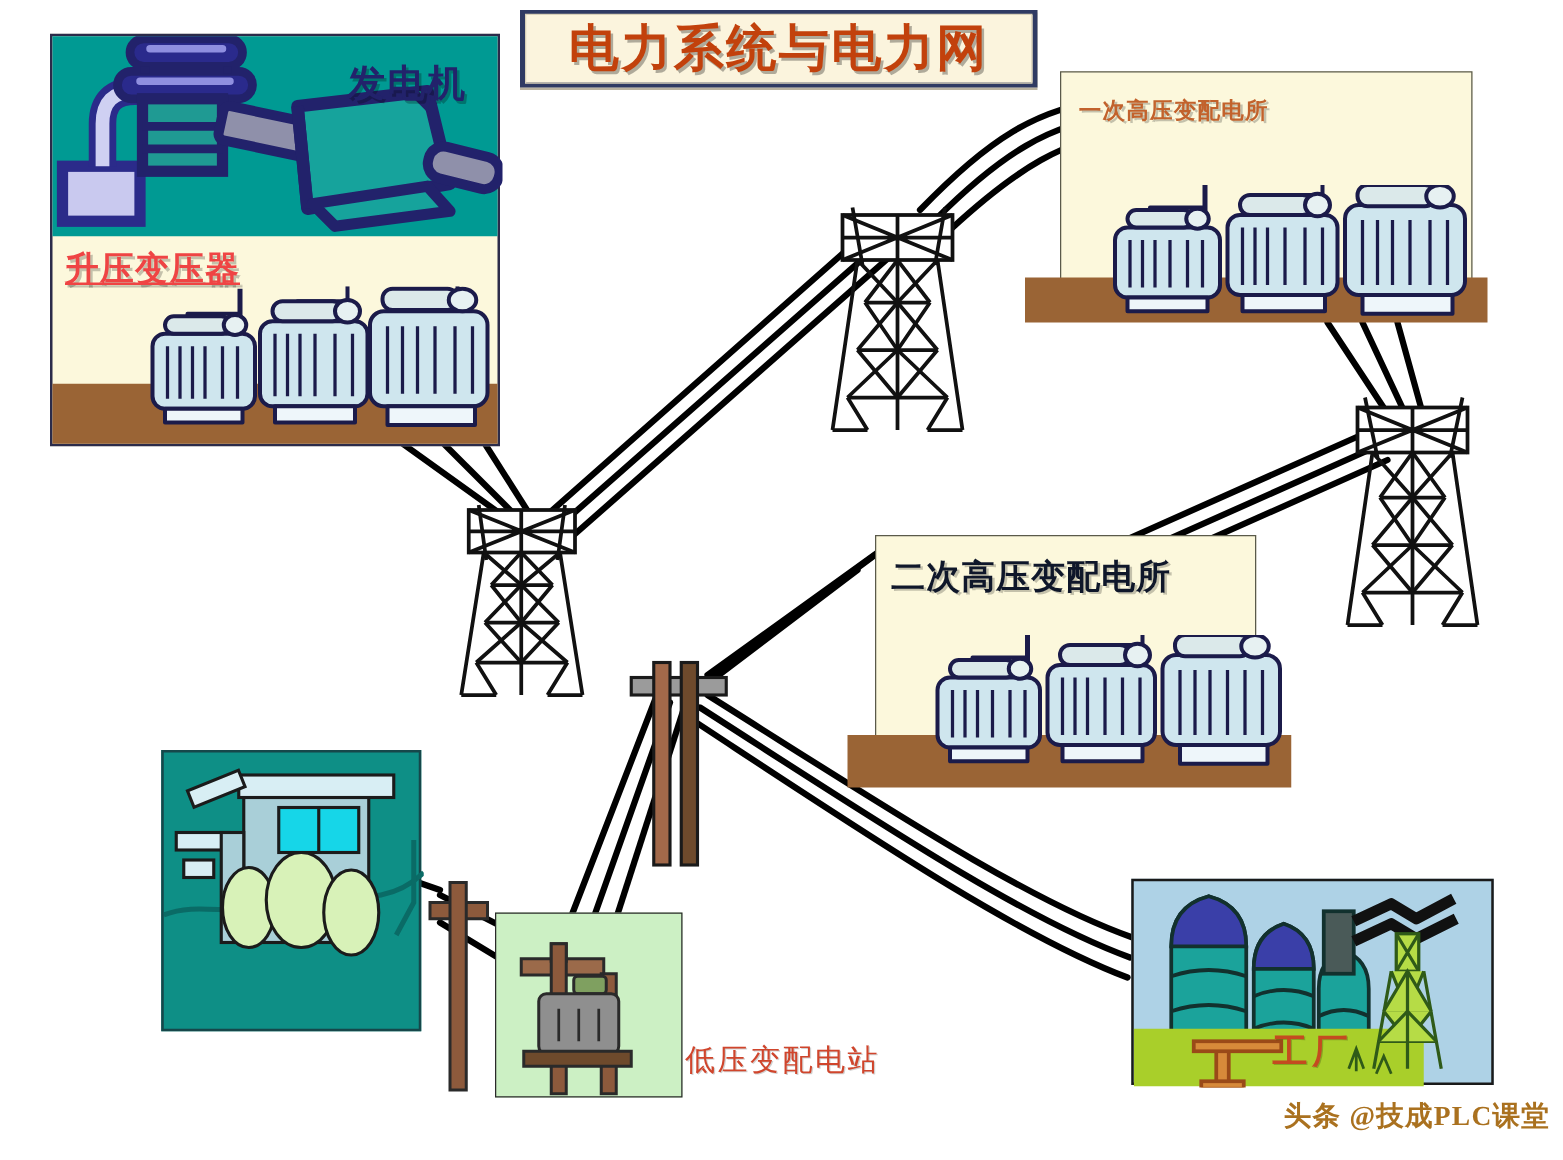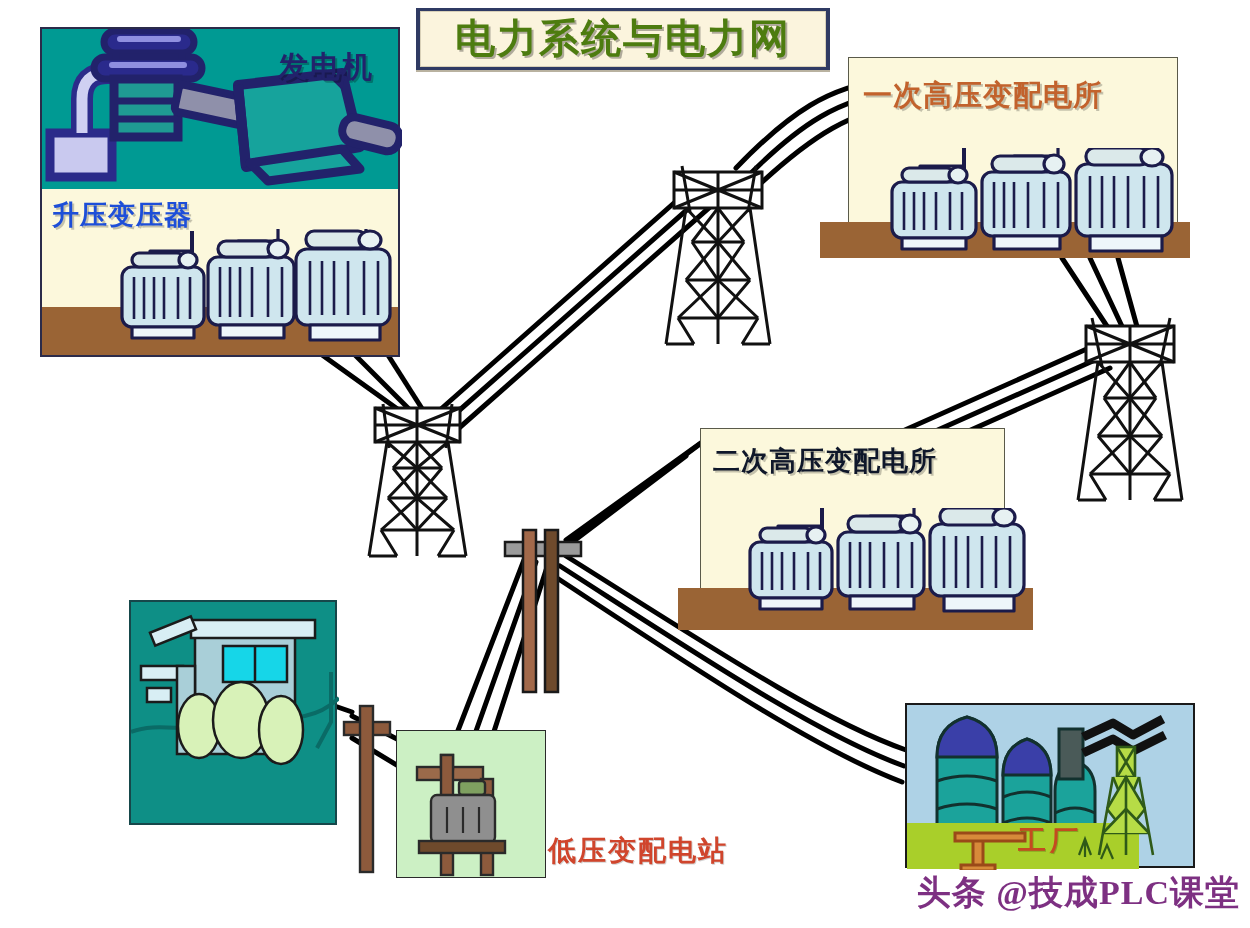--- a/index.html
+++ b/index.html
@@ -23,82 +23,82 @@
     display:flex;align-items:center;justify-content:center;
     z-index:40;
   }
   #title-box .inner{
     width:100%;height:100%;
     border:1px solid #d8d0b8;
     display:flex;align-items:center;justify-content:center;
   }
   #title-text{
     font-size:40px;letter-spacing:2px;
-    color:#4d7c0f;
+    color:#c2410c;
     text-shadow:2px 2px 0 rgba(0,0,0,.30);
     font-weight:700;
     line-height:1;
     white-space:nowrap;
   }
 
   
   #gen-panel{left:40px;top:27px;width:360px;height:330px;border:2px solid #2b2b4a;z-index:30;background:#fcf8dc;}
   #gen-sky{position:absolute;left:0;top:0;width:100%;height:160px;background:#009a93;}
   #gen-label{position:absolute;right:24px;top:18px;font-size:30px;font-weight:700;color:#22226b;
              text-shadow:2px 2px 0 rgba(0,0,0,.25);letter-spacing:2px;}
   #gen-svg{position:absolute;left:0;top:0;width:360px;height:175px;}
   #gen-ground{position:absolute;left:0;bottom:0;width:100%;height:48px;background:#9a6435;}
-  #gen-trafo-label{position:absolute;left:10px;top:168px;font-size:27px;font-weight:700;color:#1d4ed8;
-             text-shadow:2px 2px 0 rgba(0,0,0,.22);letter-spacing:1px;}
+  #gen-trafo-label{position:absolute;left:10px;top:168px;font-size:27px;font-weight:700;color:#ef4444;
+             text-shadow:2px 2px 0 rgba(0,0,0,.22);letter-spacing:1px;text-decoration:underline;}
   #gen-trafos{position:absolute;left:78px;top:200px;width:280px;height:130px;}
 
   
   #sub1-panel{left:848px;top:57px;width:330px;height:190px;background:#fcf8dc;border:1.5px solid #5a5a4a;z-index:20;}
-  #sub1-label{position:absolute;left:14px;top:18px;font-size:29px;font-weight:700;color:#c2622c;
+  #sub1-label{position:absolute;left:14px;top:18px;font-size:18px;font-weight:700;color:#c2622c;
              text-shadow:2px 2px 0 rgba(0,0,0,.22);letter-spacing:1px;white-space:nowrap;}
   #sub1-ground{position:absolute;left:820px;top:222px;width:370px;height:36px;background:#9a6435;z-index:21;}
   #sub1-trafos{position:absolute;left:888px;top:148px;width:300px;height:110px;z-index:25;}
 
   
   #sub2-panel{left:700px;top:428px;width:305px;height:180px;background:#fcf8dc;border:1.5px solid #5a5a4a;z-index:20;}
   #sub2-label{position:absolute;left:12px;top:14px;font-size:27px;font-weight:700;color:#0f172a;
              text-shadow:2px 2px 0 rgba(0,0,0,.22);letter-spacing:1px;white-space:nowrap;}
   #sub2-ground{position:absolute;left:678px;top:588px;width:355px;height:42px;background:#9a6435;z-index:21;}
   #sub2-trafos{position:absolute;left:748px;top:508px;width:290px;height:110px;z-index:25;}
 
   
   #house-panel{left:129px;top:600px;width:208px;height:225px;background:#0e8f86;border:2px solid #16474a;z-index:20;}
   #house-svg{position:absolute;left:0;top:0;width:208px;height:225px;}
   #house-label{position:absolute;left:0;bottom:22px;width:100%;text-align:center;
     font-size:23px;font-weight:700;color:#c03a22;opacity:.72;filter:blur(.9px);letter-spacing:1px;}
 
   
   #lv-panel{left:396px;top:730px;width:150px;height:148px;background:#ccf0c4;border:1.5px solid #2a2a2a;z-index:20;}
   #lv-svg{position:absolute;left:0;top:0;width:150px;height:148px;}
-  #lv-label{position:absolute;left:548px;top:832px;font-size:28px;font-weight:700;color:#d0452c;
+  #lv-label{position:absolute;left:548px;top:832px;font-size:24px;font-weight:400;color:#d0452c;
             text-shadow:1px 1px 0 rgba(0,0,0,.18);letter-spacing:2px;white-space:nowrap;z-index:30;}
 
   
   #fac-panel{left:905px;top:703px;width:290px;height:165px;background:#aed2e6;border:2px solid #1a1a1a;z-index:20;}
   #fac-svg{position:absolute;left:0;top:0;width:290px;height:165px;}
   #fac-label{position:absolute;left:0;bottom:6px;width:100%;text-align:center;
     font-size:28px;font-weight:700;color:#c44b20;text-shadow:1px 1px 0 rgba(0,0,0,.2);letter-spacing:4px;}
 
   
   .tower{position:absolute;z-index:15;}
   #tower-a{left:355px;top:378px;width:125px;height:180px;}
   #tower-b{left:660px;top:148px;width:115px;height:200px;}
   #tower-c{left:1072px;top:300px;width:115px;height:205px;}
   #wood-pole{position:absolute;left:495px;top:516px;width:95px;height:185px;z-index:16;}
   #small-pole{position:absolute;left:341px;top:700px;width:52px;height:175px;z-index:22;}
 
   
   #watermark{position:absolute;left:880px;top:873px;width:360px;height:40px;z-index:60;
     display:flex;align-items:center;justify-content:flex-end;
-    font-size:34px;font-weight:700;color:#701a75;letter-spacing:1px;opacity:.9;
+    font-size:22px;font-weight:700;color:#a16207;letter-spacing:1px;opacity:.9;
     text-shadow:0 0 1px #fff;white-space:nowrap;}
 </style>
 </head>
 <body>
 
 <div id="stage">
 
   <svg id="wires" viewBox="0 0 1250 928">
     <g fill="none" stroke="#000" stroke-width="5" stroke-linecap="round">
 

